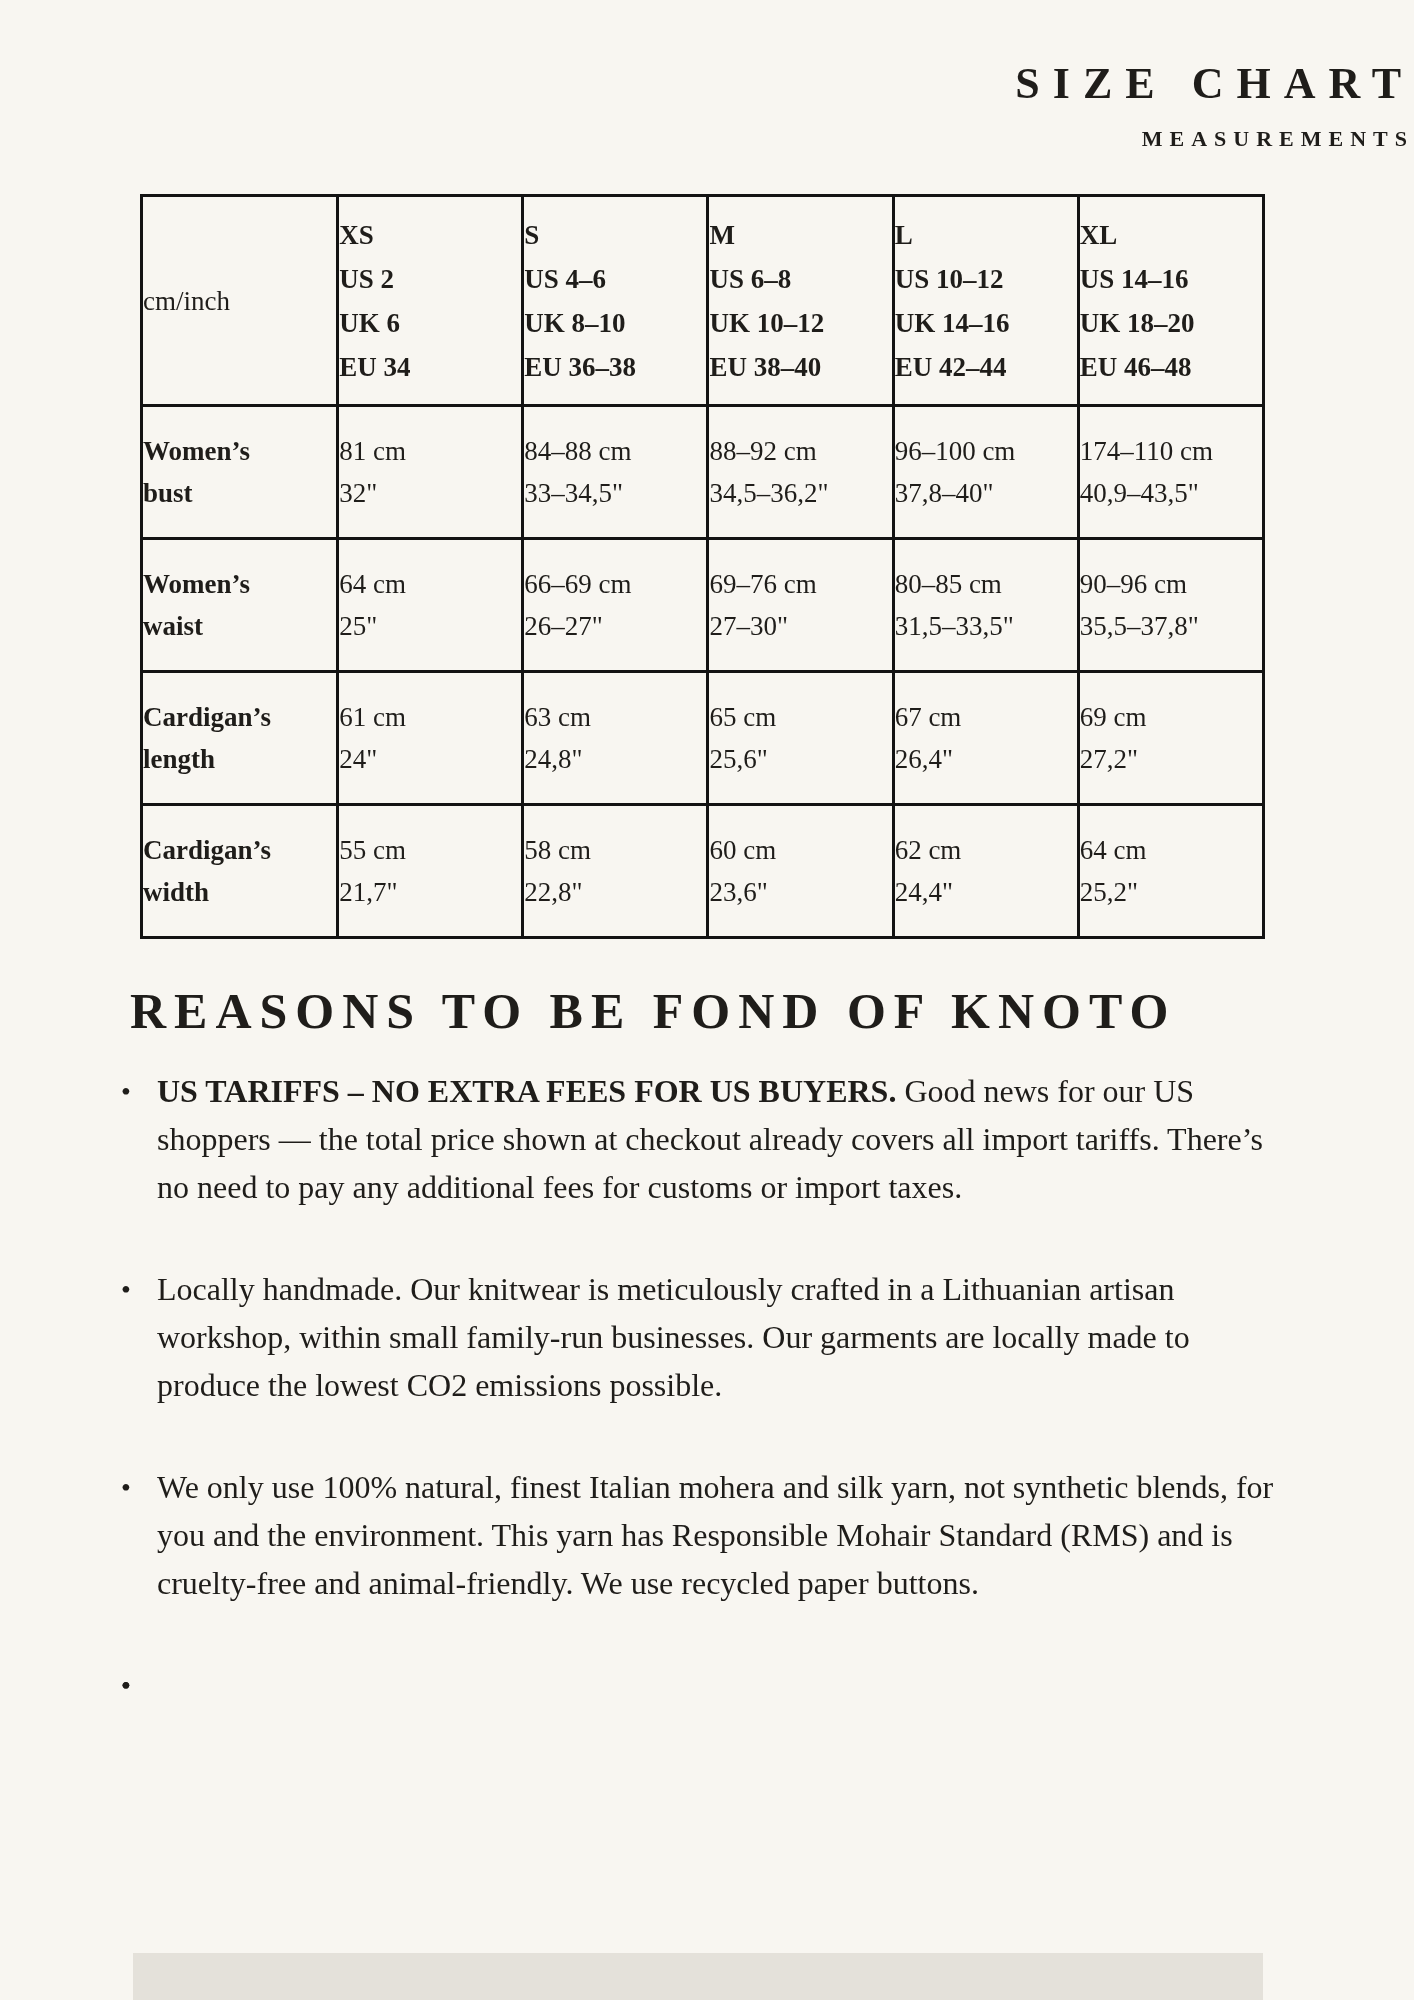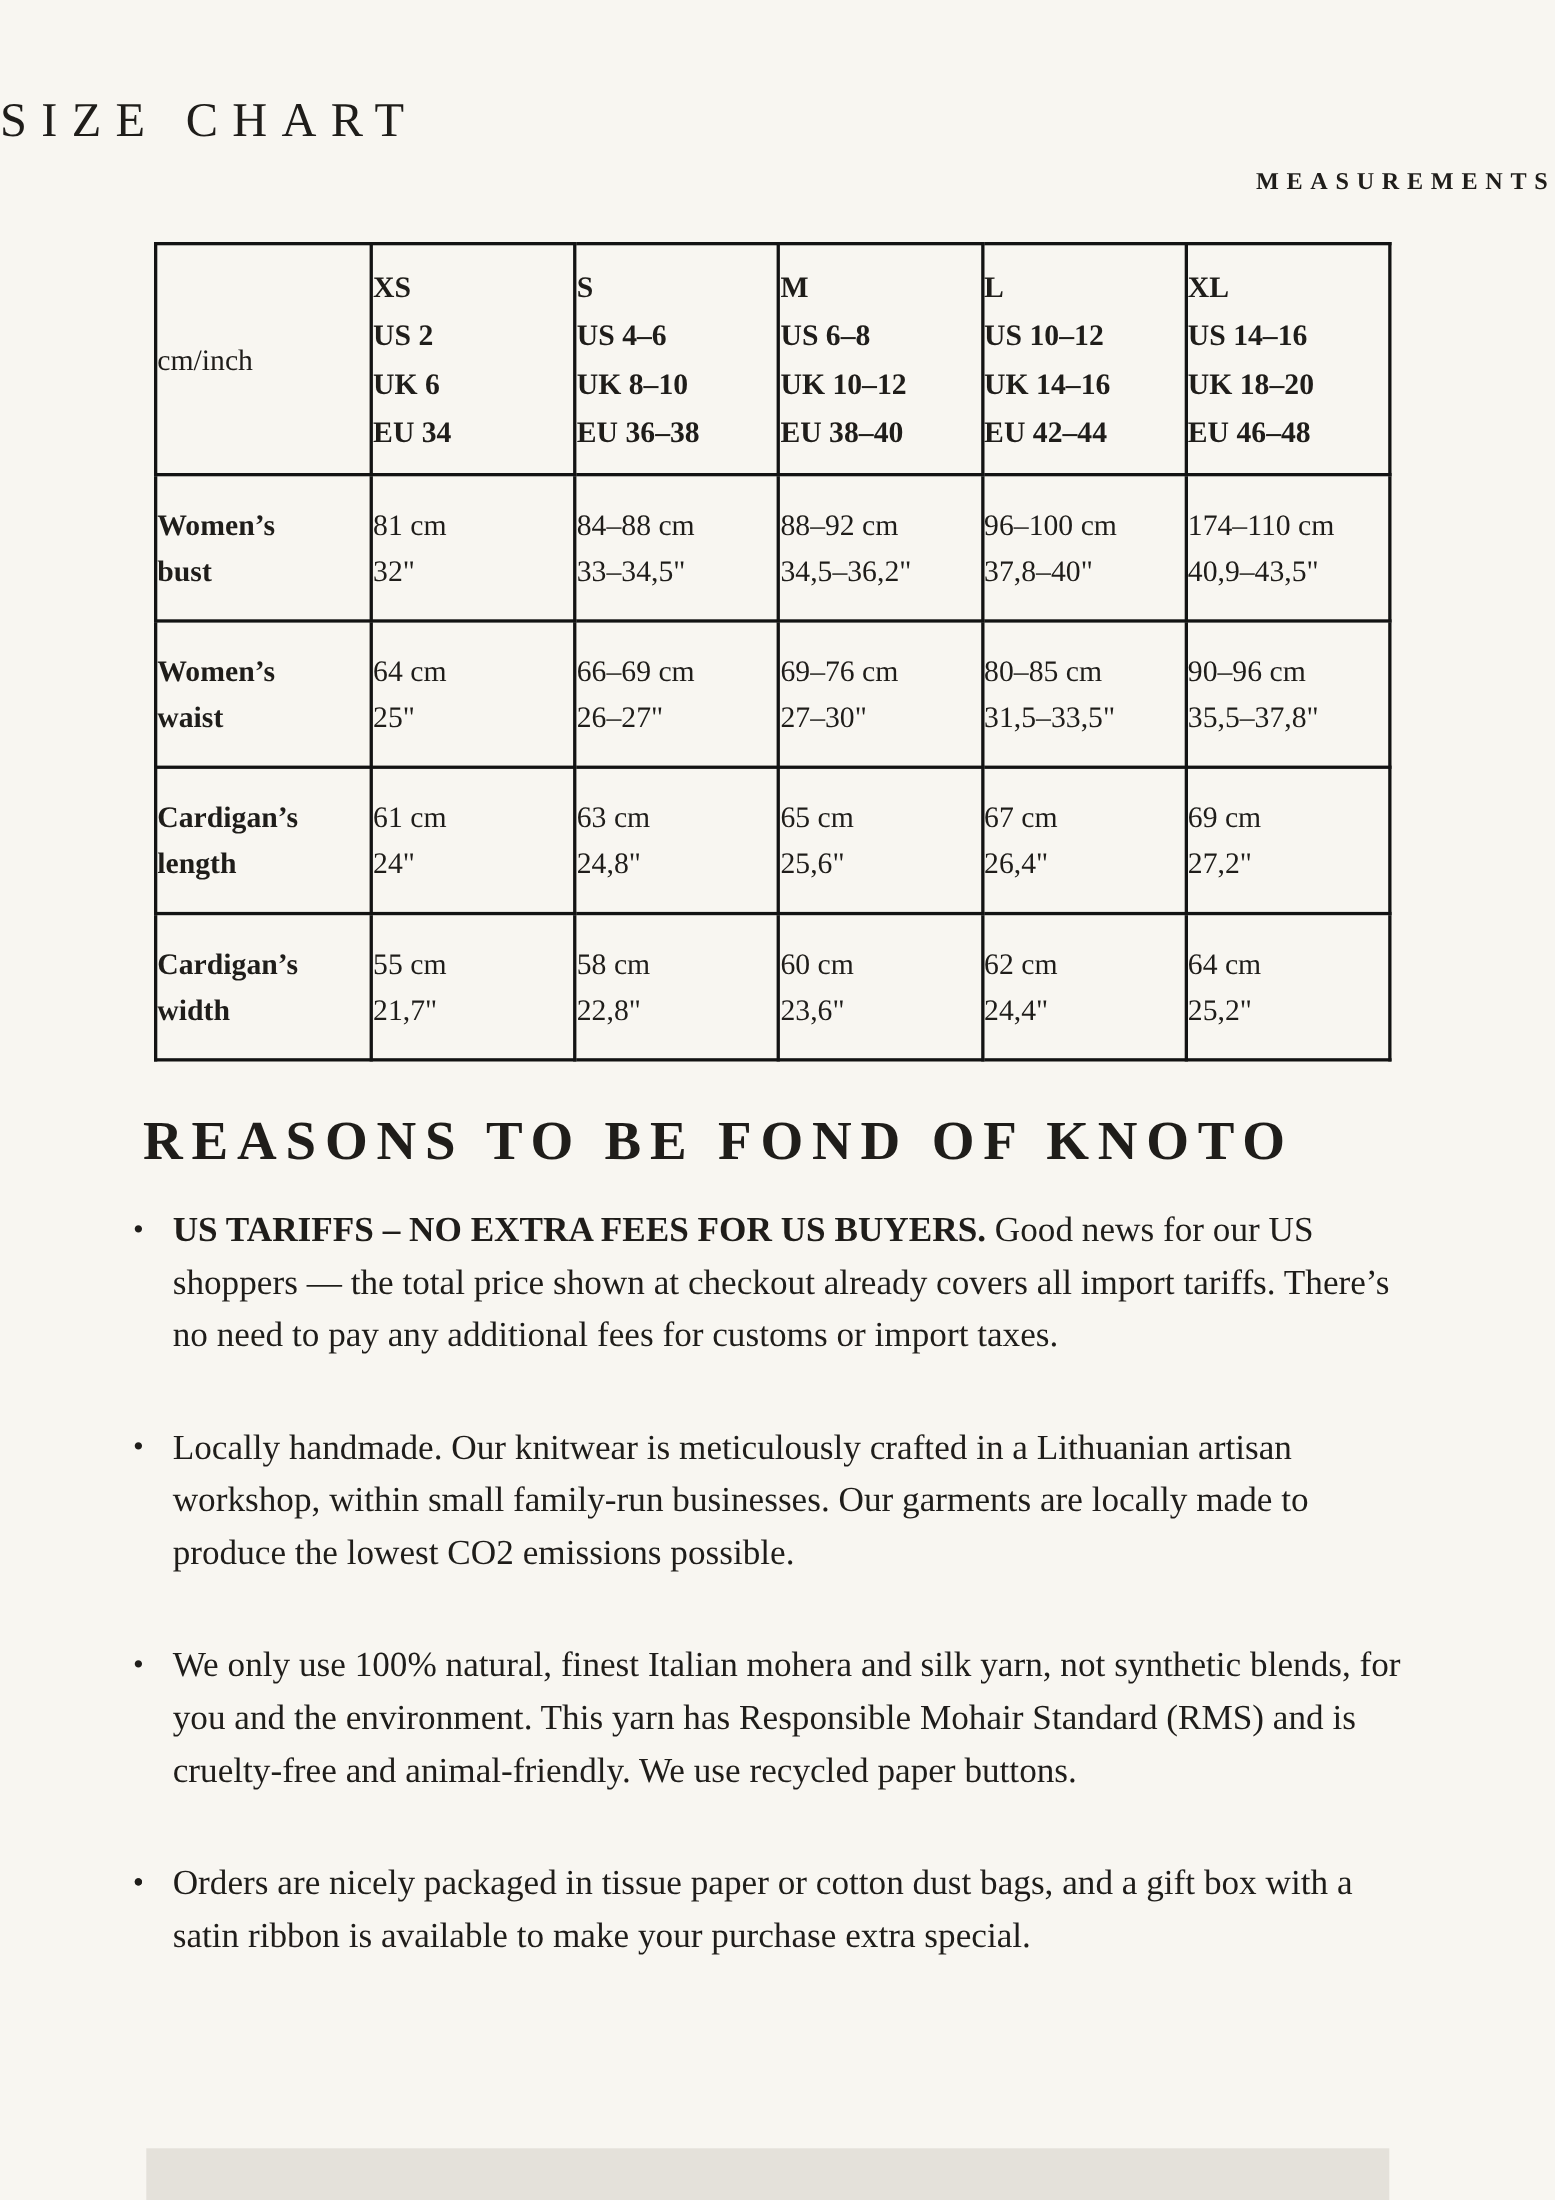--- a/index.html
+++ b/index.html
@@ -11,24 +11,24 @@
   *{margin:0;padding:0;box-sizing:border-box;}
   html,body{width:1414px;height:2000px;}
   body{
     position:relative;
     background:var(--background);
     color:var(--text);
     font-family:"Liberation Serif","DejaVu Serif",serif;
     overflow:hidden;
   }
   .page-title{
-    padding-top:82px;
-    text-align:left;
+    padding-top:56px;
+    text-align:right;
     font-size:44px;
-    font-weight:400;
+    font-weight:700;
     letter-spacing:13px;
     line-height:56px;
   }
   .page-subtitle{
     margin-top:12px;
     text-align:right;
     font-size:22px;
     font-weight:700;
     letter-spacing:7px;
     line-height:30px;
@@ -265,17 +265,16 @@
   </li>
   <li>
     <span class="bullet-dot">•</span>
     <span>We only use 100% natural, finest Italian mohera and silk yarn, not synthetic blends, for you and the environment. This yarn has Responsible Mohair Standard (RMS) and is cruelty-free and animal-friendly. We use recycled paper buttons.</span>
   </li>
   <li>
     <span class="bullet-dot">•</span>
   </li>
   <li>
     <span class="bullet-dot">•</span>
-    <span>Orders are nicely packaged in tissue paper or cotton dust bags, and a gift box with a satin ribbon is available to make your purchase extra special.</span>
   </li>
 </ul>
 
 <div class="bottom-band"></div>
 
 </body></html>

